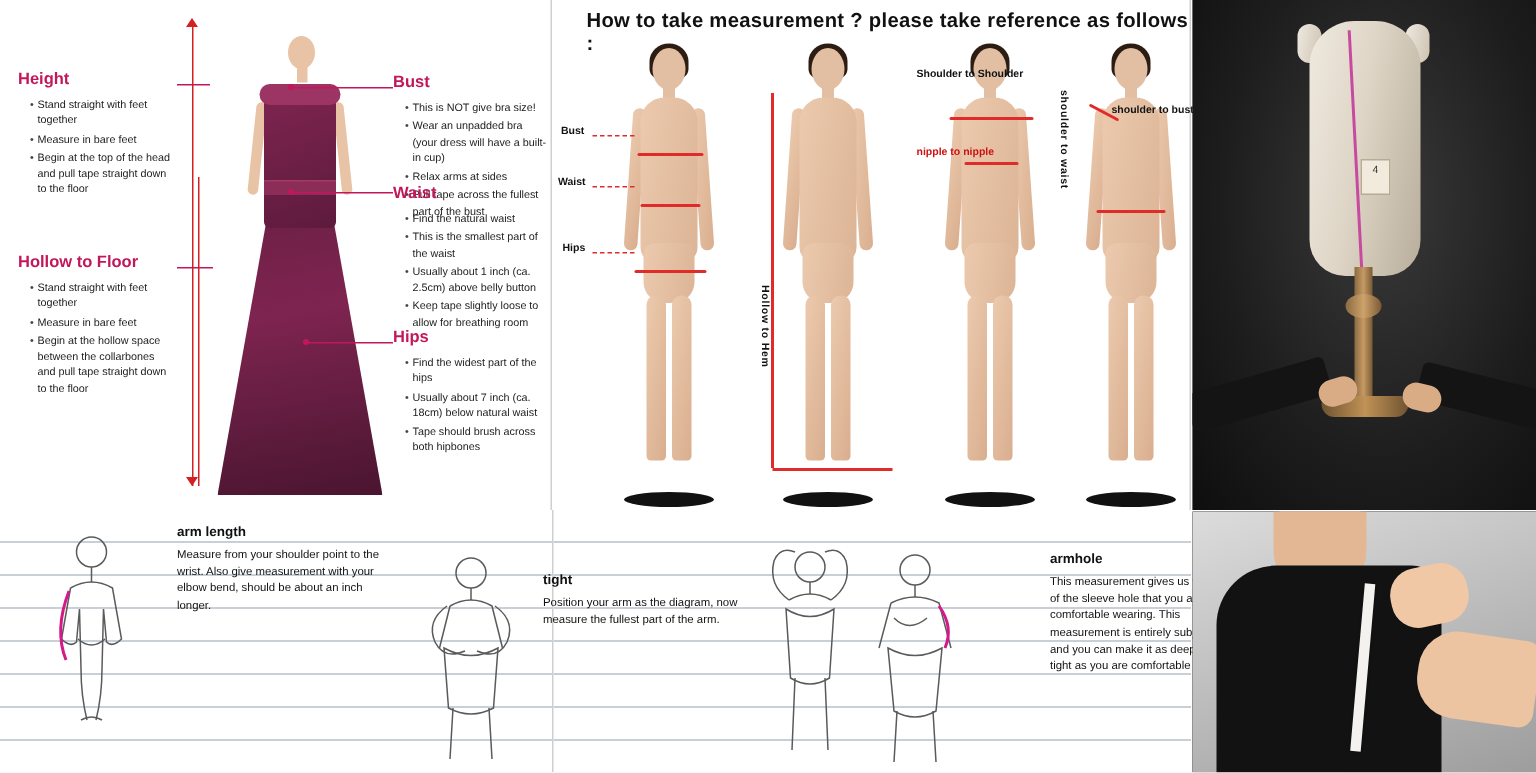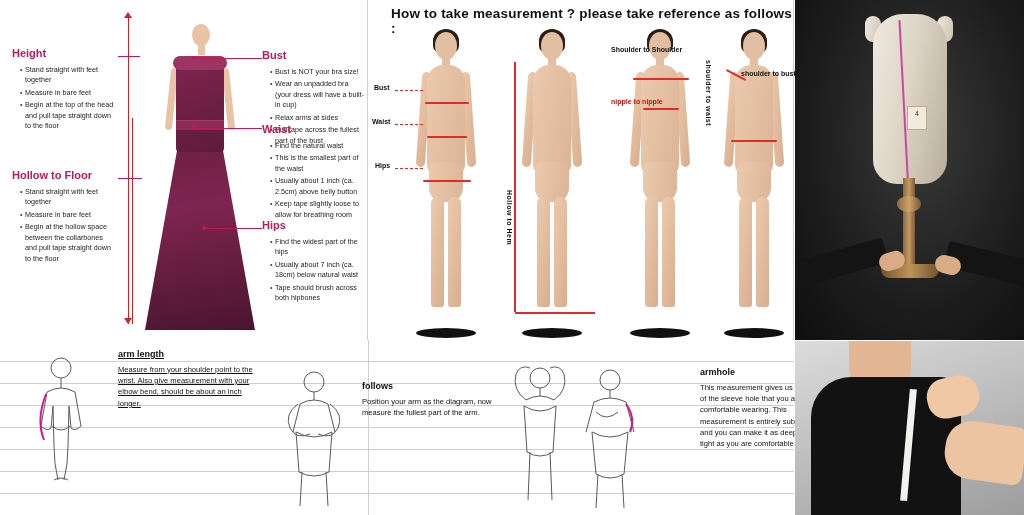--- a/index.html
+++ b/index.html
@@ -319,21 +319,21 @@
       <ul>
         <li>Stand straight with feet together</li>
         <li>Measure in bare feet</li>
         <li>Begin at the hollow space between the collarbones and pull tape straight down to the floor</li>
       </ul>
     </div>
 
     <div class="callout c-right" id="cal-bust">
       <div class="ctitle">Bust</div>
       <ul>
-        <li>Bust is NOT your bra size!</li>
+        <li>This is NOT give bra size!</li>
         <li>Wear an unpadded bra (your dress will have a built-in cup)</li>
         <li>Relax arms at sides</li>
         <li>Pull tape across the fullest part of the bust</li>
       </ul>
     </div>
 
     <div class="callout c-right" id="cal-waist">
       <div class="ctitle">Waist</div>
       <ul>
         <li>Find the natural waist</li>
@@ -457,41 +457,41 @@
         <path d="M31 40 q14 -8 28 0 l6 34 q-6 6 -10 2 l-2 -22 -1 40 q0 18 -4 34 M31 40 l-6 34 q6 6 10 2 l2 -22 1 40 q0 18 4 34"></path>
         <path d="M38 128 q7 -4 14 0"></path>
         <path d="M36 74 q9 8 18 0"></path>
       </g>
       <g fill="none" stroke="#d31a8a" stroke-width="2">
         <path d="M30 42 q-10 26 -2 46"></path>
       </g>
     </svg>
   </div>
 
-  <div class="note" style="left:118px; top:348px; width:140px;text-decoration:underline;">
+  <div class="note" style="left:118px; top:348px; width:140px;">
     <div class="ntitle">arm length</div>
     <div>Measure from your shoulder point to the wrist. Also give measurement with your elbow bend, should be about an inch longer.</div>
   </div>
 
   <div class="sketch" style="left:272px; top:362px;">
     <svg width="86" height="150" viewBox="0 0 86 150">
       <g fill="none" stroke="#5a5a5a" stroke-width="1">
         <circle cx="42" cy="20" r="10"></circle>
         <path d="M42 30 L42 38"></path>
         <path d="M28 42 q14 -8 28 0 l7 28 M28 42 l-7 28"></path>
         <path d="M26 42 q-14 10 -8 24 q6 12 20 6"></path>
         <path d="M58 42 q14 10 8 24 q-6 12 -20 6"></path>
         <path d="M24 70 q18 10 36 0 l-3 40 q-15 8 -30 0 z"></path>
         <path d="M30 110 l-2 34 M54 110 l2 34"></path>
       </g>
     </svg>
   </div>
 
   <div class="note" style="left:362px; top:380px; width:132px;">
-    <div class="ntitle">follows</div>
+    <div class="ntitle">tight</div>
     <div>Position your arm as the diagram, now measure the fullest part of the arm.</div>
   </div>
 
   <div class="sketch" style="left:500px; top:356px;">
     <svg width="80" height="150" viewBox="0 0 80 150">
       <g fill="none" stroke="#5a5a5a" stroke-width="1">
         <circle cx="40" cy="22" r="10"></circle>
         <path d="M40 32 L40 40"></path>
         <path d="M26 44 q14 -8 28 0"></path>
         <path d="M26 44 q-14 -10 -10 -26 q4 -10 14 -6"></path>

